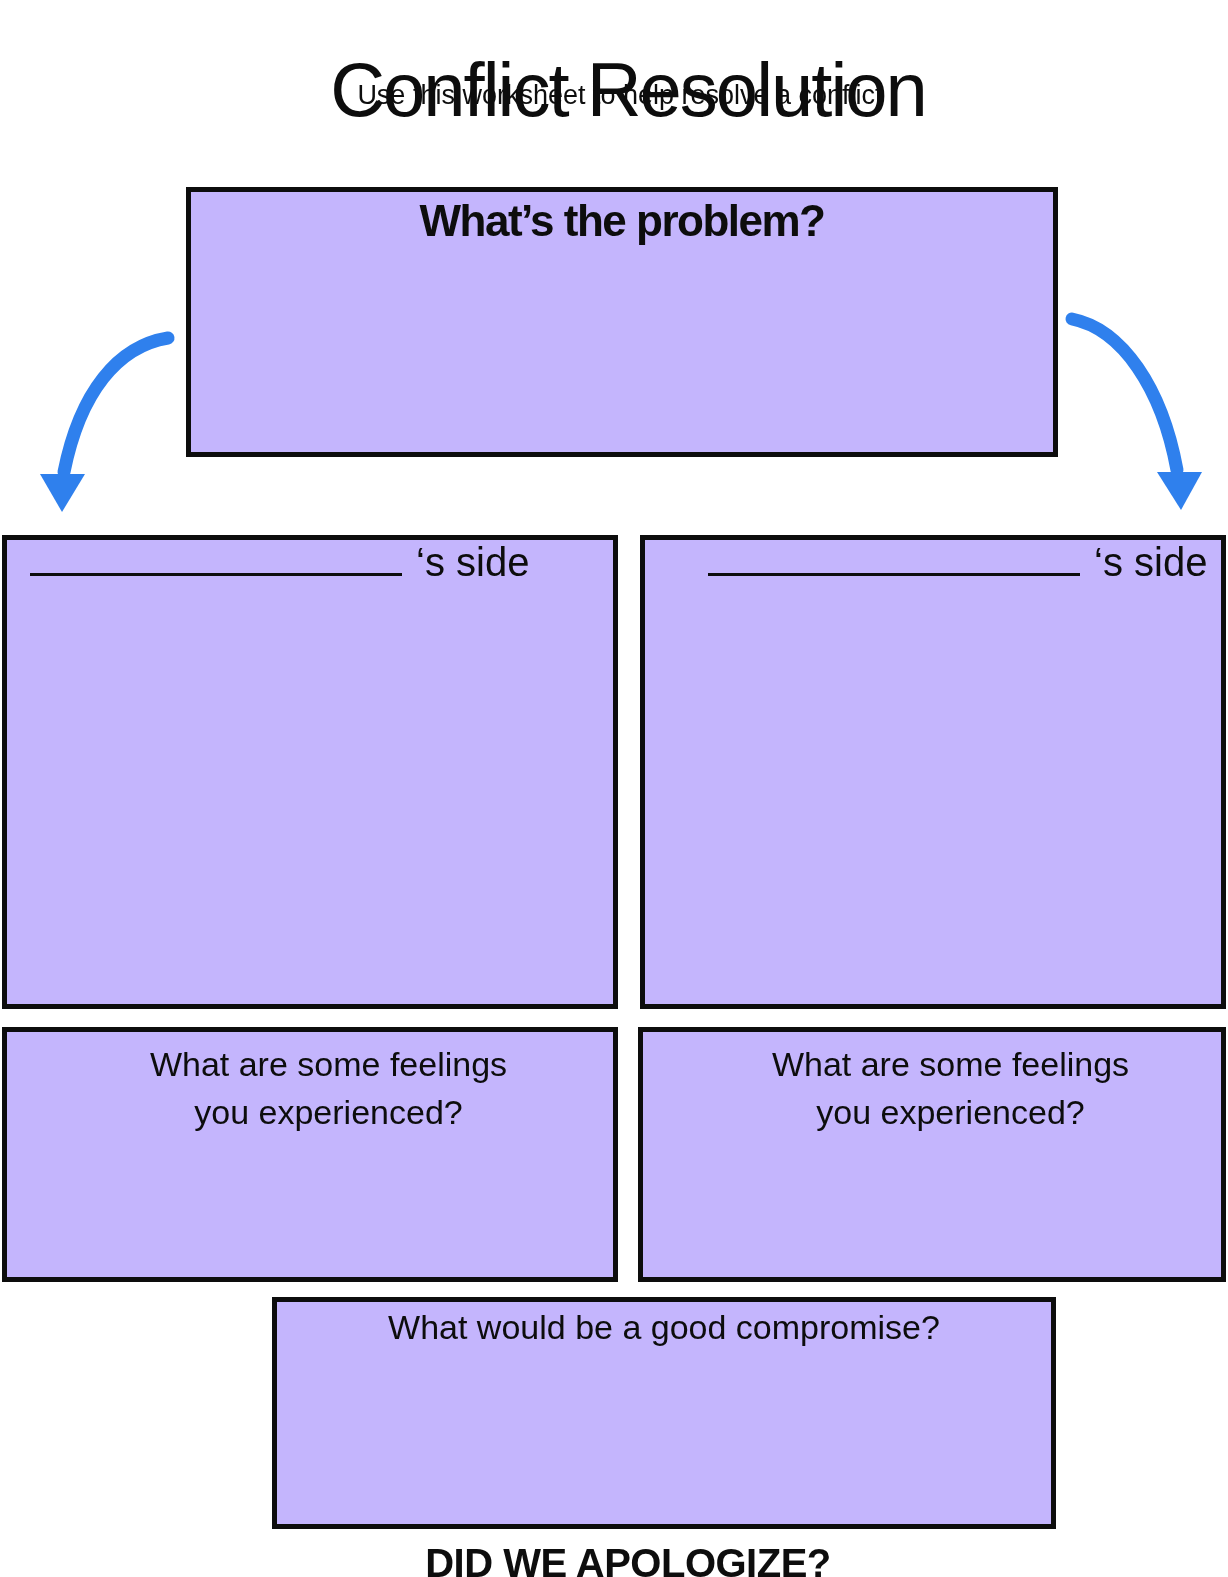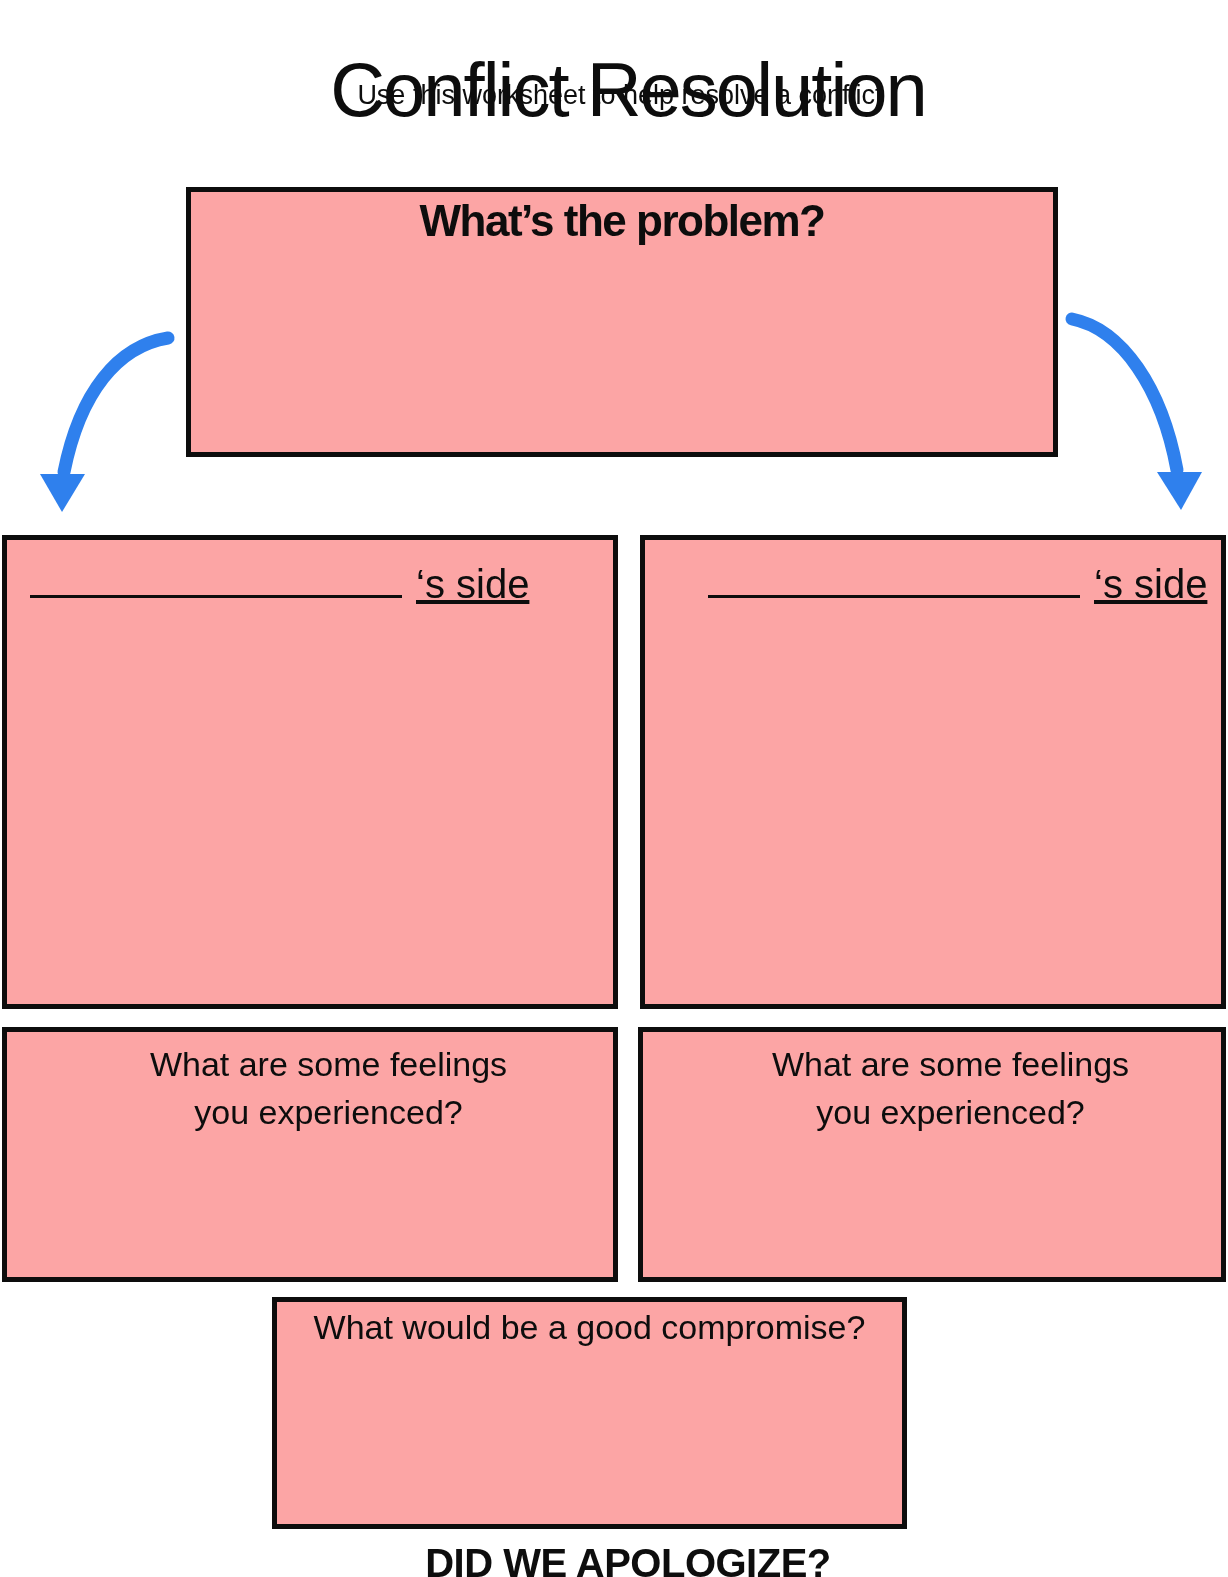--- a/index.html
+++ b/index.html
@@ -12,43 +12,43 @@
   }
   .page-title {
     position:absolute; top:0; left:0; width:100%; text-align:center;
     font-size:76px; line-height:1.02; font-weight:400; letter-spacing:-2px;
     transform:translateX(14px);
   }
   .page-subtitle {
     position:absolute; top:80px; left:0; width:100%; text-align:center;
     font-size:27px; font-weight:400; transform:translateX(6px);
   }
-  .wbox { position:absolute; border:5px solid var(--ink); background:#fca5a5; }
+  .wbox { position:absolute; border:5px solid var(--ink); background:#c4b5fd; }
   .problem-box   { left:186px; top:187px;  width:872px; height:270px; }
   .problem-heading {
     margin-top:4px; text-align:center; font-size:44px; font-weight:800;
     letter-spacing:-1.5px;
   }
   .side-box-left   { left:2px;   top:535px;  width:616px; height:474px; }
   .side-box-right  { left:640px; top:535px;  width:586px; height:474px; }
-  .side-header { margin-top:22px; font-size:40px; white-space:nowrap;text-decoration:underline; }
+  .side-header { font-size:40px; white-space:nowrap; }
   .side-box-left  .side-header { padding-left:23px; }
   .side-box-right .side-header { padding-left:63px; }
   .name-line {
     display:inline-block; width:372px; height:0;
     border-bottom:3px solid var(--ink); margin-right:14px;
   }
   .feel-box-left  { left:2px;   top:1027px; width:616px; height:255px; }
   .feel-box-right { left:638px; top:1027px; width:588px; height:255px; }
   .feel-heading {
     margin-top:8px; text-align:center; font-size:34px; line-height:1.42;
     font-weight:400;
     margin-left:37px;
   }
-  .compromise-box { left:272px; top:1297px; width:635px; height:232px; }
+  .compromise-box { left:272px; top:1297px; width:784px; height:232px; }
   .compromise-heading { margin-top:6px; text-align:center; font-size:34px; }
   .apologize-heading {
     position:absolute; top:1541px; left:0; width:100%; text-align:center;
     font-size:40px; font-weight:700; letter-spacing:-0.5px;
     transform:translateX(14px);
   }
   .fill-area { position:absolute; left:0; right:0; bottom:0; }
   .problem-box   .fill-area { top:60px; }
   .side-box-left .fill-area, .side-box-right .fill-area { top:90px; }
   .feel-box-left .fill-area, .feel-box-right .fill-area { top:110px; }

